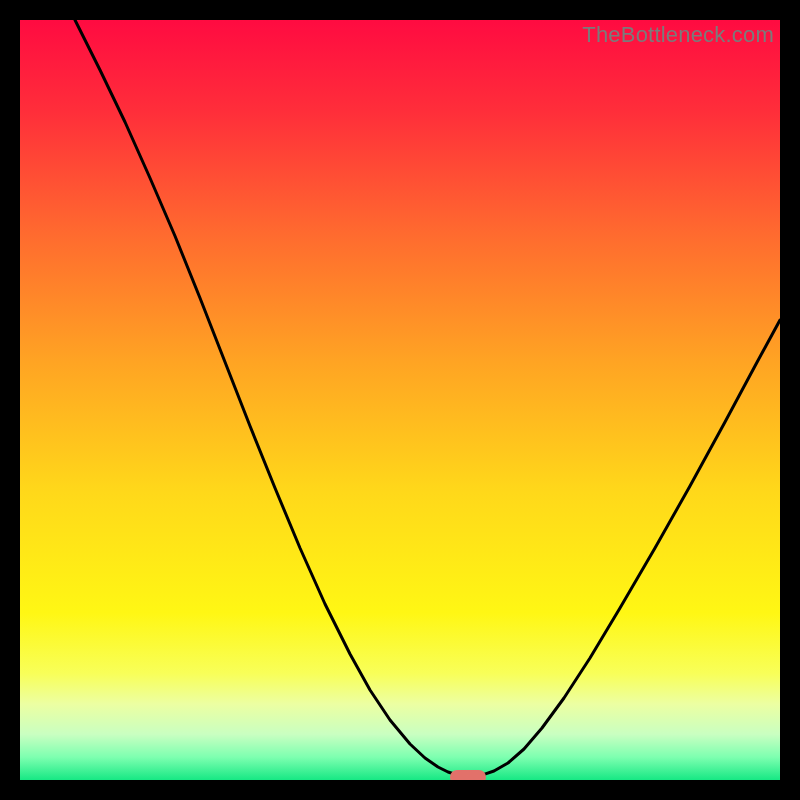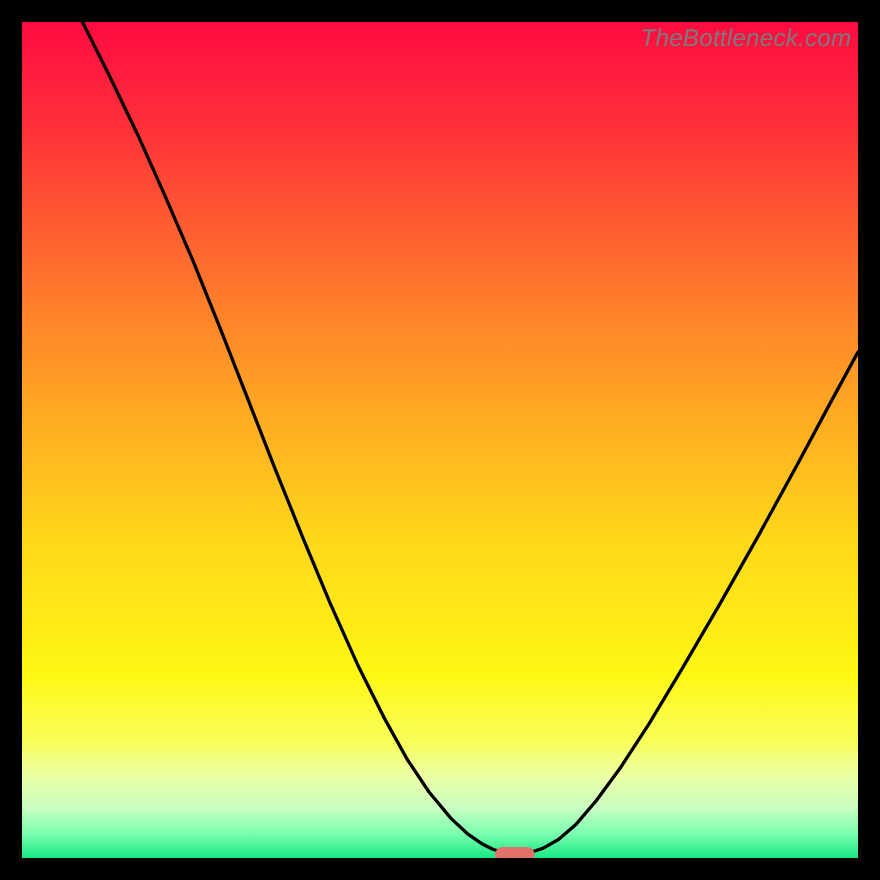--- a/index.html
+++ b/index.html
@@ -11,21 +11,20 @@
     overflow: hidden;
     font-family: Arial, Helvetica, sans-serif;
   }
   .frame {
     position: absolute;
     left: 20px;
     top: 20px;
     width: 760px;
     height: 579px;
     background: #000;
-    font-style: italic;
   }
   .plot-area {
     position: absolute;
     left: 0;
     top: 0;
     width: 760px;
     height: 760px;
   }
   .watermark {
     position: absolute;

